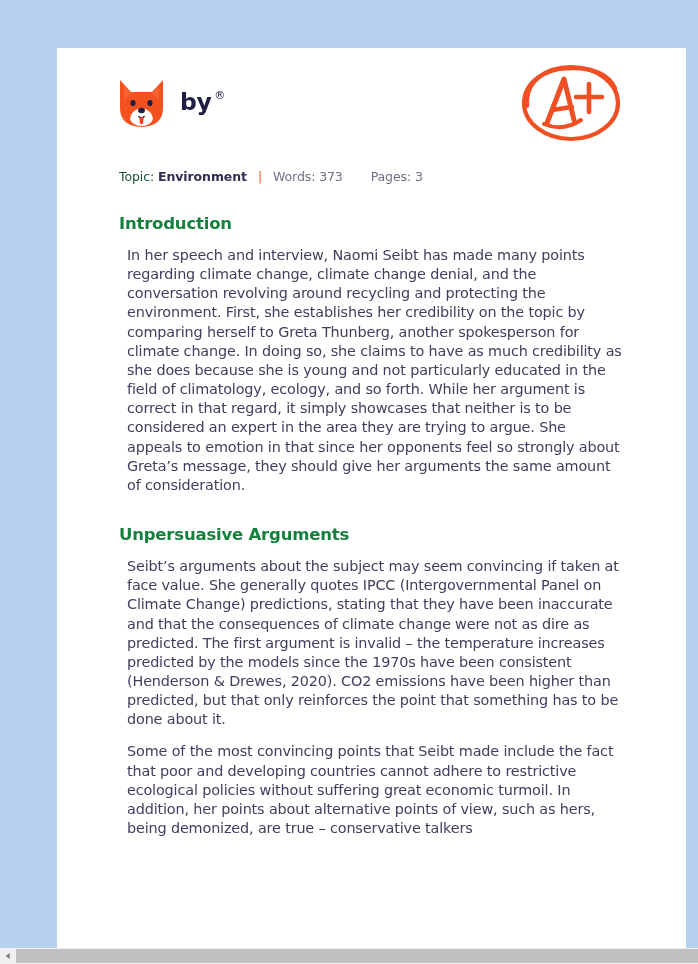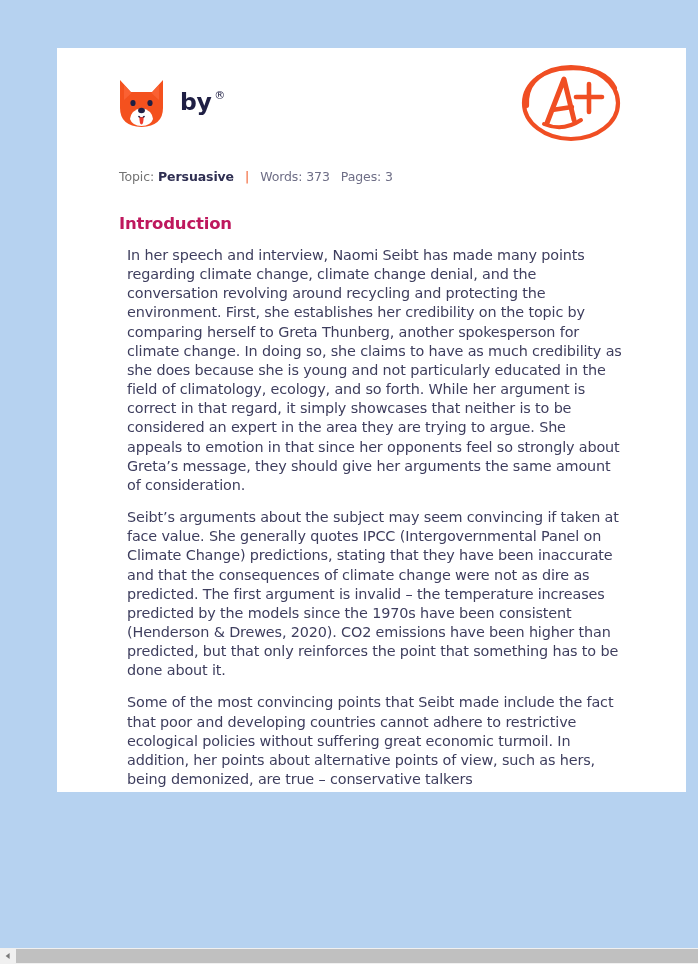--- a/index.html
+++ b/index.html
@@ -16,21 +16,21 @@
     font-family: "DejaVu Sans", "Liberation Sans", sans-serif;
     position: relative;
   }
 
   
   #page-sheet {
     position: absolute;
     left: 57px;
     top: 48px;
     width: 629px;
-    height: 744px;
+    height: 900px;
     background: #ffffff;
     overflow: hidden;
   }
 
   .content-wrap {
     padding: 0 63px 0 62px;
   }
 
   
   .brand-row {
@@ -88,39 +88,39 @@
   
   .meta-row {
     margin-top: 17px;
     font-size: 12.5px;
     color: #6e6e86;
     display: flex;
     align-items: baseline;
     white-space: nowrap;
     letter-spacing: -0.1px;
   }
-  .meta-row .lbl { color: #737373; }
+  .meta-row .lbl { color: #14532d; }
   .meta-row .topic-value {
     color: #2f2f52;
     font-weight: bold;
     margin-left: 4px;
   }
   .meta-row .sep {
     color: #f05a28;
     margin: 0 11px;
     font-weight: normal;
   }
-  .meta-row .meta-words { margin-right: 11px; }
+  .meta-row .meta-words { margin-right: 28px; }
 
   
   .sec-head {
     margin: 30px 0 0 0;
     font-size: 16.5px;
     font-weight: bold;
-    color: #be185d;
+    color: #15803d;
     letter-spacing: -0.2px;
   }
 
   
   .body-par {
     margin: 13px 0 0 8px;
     font-size: 14.4px;
     line-height: 1.33;
     color: #3e3e5e;
     letter-spacing: -0.15px;
@@ -202,29 +202,30 @@
         <path d="M33 50 L53 47" fill="none" stroke="#f04e23" stroke-width="4.4" stroke-linecap="round"></path>
         <path d="M25 64 Q44 72 62 60" fill="none" stroke="#f04e23" stroke-width="4" stroke-linecap="round"></path>
         <path d="M70 24 L70 52" fill="none" stroke="#f04e23" stroke-width="4.6" stroke-linecap="round"></path>
         <path d="M57 37 L83 37" fill="none" stroke="#f04e23" stroke-width="4.6" stroke-linecap="round"></path>
       </svg>
     </div>
 
 
     <div class="meta-row">
       <span class="lbl">Topic:</span>
-      <span class="topic-value">Persuasive</span>
+      <span class="topic-value">Environment</span>
       <span class="sep">|</span>
       <span class="meta-words">Words: 373</span>
       <span>Pages: 3</span>
     </div>
 
     <h2 class="sec-head">Introduction</h2>
     <p class="body-par">In her speech and interview, Naomi Seibt has made many points regarding climate change, climate change denial, and the conversation revolving around recycling and protecting the environment. First, she establishes her credibility on the topic by comparing herself to Greta Thunberg, another spokesperson for climate change. In doing so, she claims to have as much credibility as she does because she is young and not particularly educated in the field of climatology, ecology, and so forth. While her argument is correct in that regard, it simply showcases that neither is to be considered an expert in the area they are trying to argue. She appeals to emotion in that since her opponents feel so strongly about Greta’s message, they should give her arguments the same amount of consideration.</p>
 
+    <h2 class="sec-head">Unpersuasive Arguments</h2>
     <p class="body-par">Seibt’s arguments about the subject may seem convincing if taken at face value. She generally quotes IPCC (Intergovernmental Panel on Climate Change) predictions, stating that they have been inaccurate and that the consequences of climate change were not as dire as predicted. The first argument is invalid – the temperature increases predicted by the models since the 1970s have been consistent (Henderson &amp; Drewes, 2020). CO2 emissions have been higher than predicted, but that only reinforces the point that something has to be done about it.</p>
 
     <p class="body-par">Some of the most convincing points that Seibt made include the fact that poor and developing countries cannot adhere to restrictive ecological policies without suffering great economic turmoil. In addition, her points about alternative points of view, such as hers, being demonized, are true – conservative talkers</p>
 
   </div>
 </div>
 
 <div id="h-scrollbar">
   <div class="sb-arrow"></div>
   <div class="sb-track">

